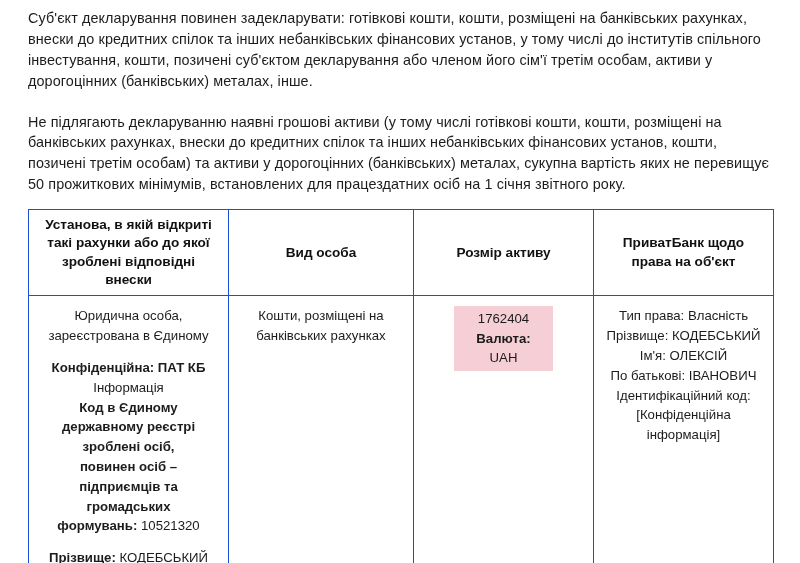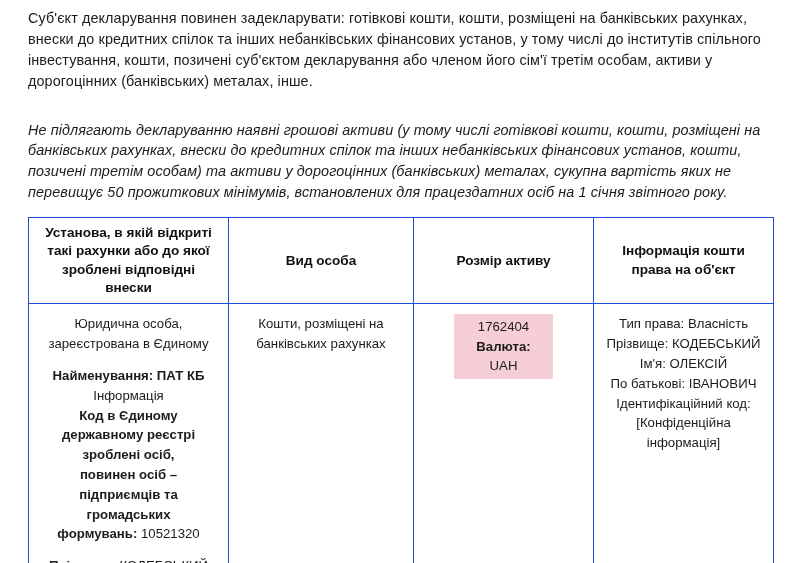--- a/index.html
+++ b/index.html
@@ -23,23 +23,22 @@
   }
   .intro-para {
     font-size: 14.4px;
     line-height: 1.45;
     letter-spacing: 0.1px;
     color: #1c1c1c;
     margin: 0 0 18px 0;
     text-align: left;
   }
   .intro-para.second {
-    margin-top: 28px;
+    margin-top: 20px;
     margin-bottom: 14px;
-    font-style: italic;
   }
 
   table.decl {
     border-collapse: collapse;
     width: 745px;
     margin-left: 0;
     table-layout: fixed;
   }
   table.decl th, table.decl td {
     border: 1px solid #1d4ed8;
@@ -105,30 +104,30 @@
       <col class="c1">
         <col class="c2">
         <col class="c3">
         <col class="c4">
     </colgroup>
     <thead>
       <tr>
         <th>Установа, в якій відкриті такі рахунки або до якої зроблені відповідні внески</th>
         <th>Вид особа</th>
         <th>Розмір активу</th>
-        <th>Інформація кошти права на об'єкт</th>
+        <th>ПриватБанк щодо права на об'єкт</th>
       </tr>
     </thead>
     <tbody>
       <tr>
         <td class="cell">
           <span class="ln">Юридична особа,</span>
           <span class="ln">зареєстрована в Єдиному</span>
           <span class="gap"></span>
-          <span class="ln b">Найменування: ПАТ КБ</span>
+          <span class="ln b">Конфіденційна: ПАТ КБ</span>
           <span class="ln">Інформація</span>
           <span class="ln b">Код в Єдиному</span>
           <span class="ln b">державному реєстрі</span>
           <span class="ln b">зроблені осіб,</span>
           <span class="ln b">повинен осіб –</span>
           <span class="ln b">підприємців та</span>
           <span class="ln b">громадських</span>
           <span class="ln"><b>формувань:</b> <span>10521320</span></span>
           <span class="gap"></span>
           <span class="ln"><b>Прізвище:</b> <span>КОДЕБСЬКИЙ</span></span>

